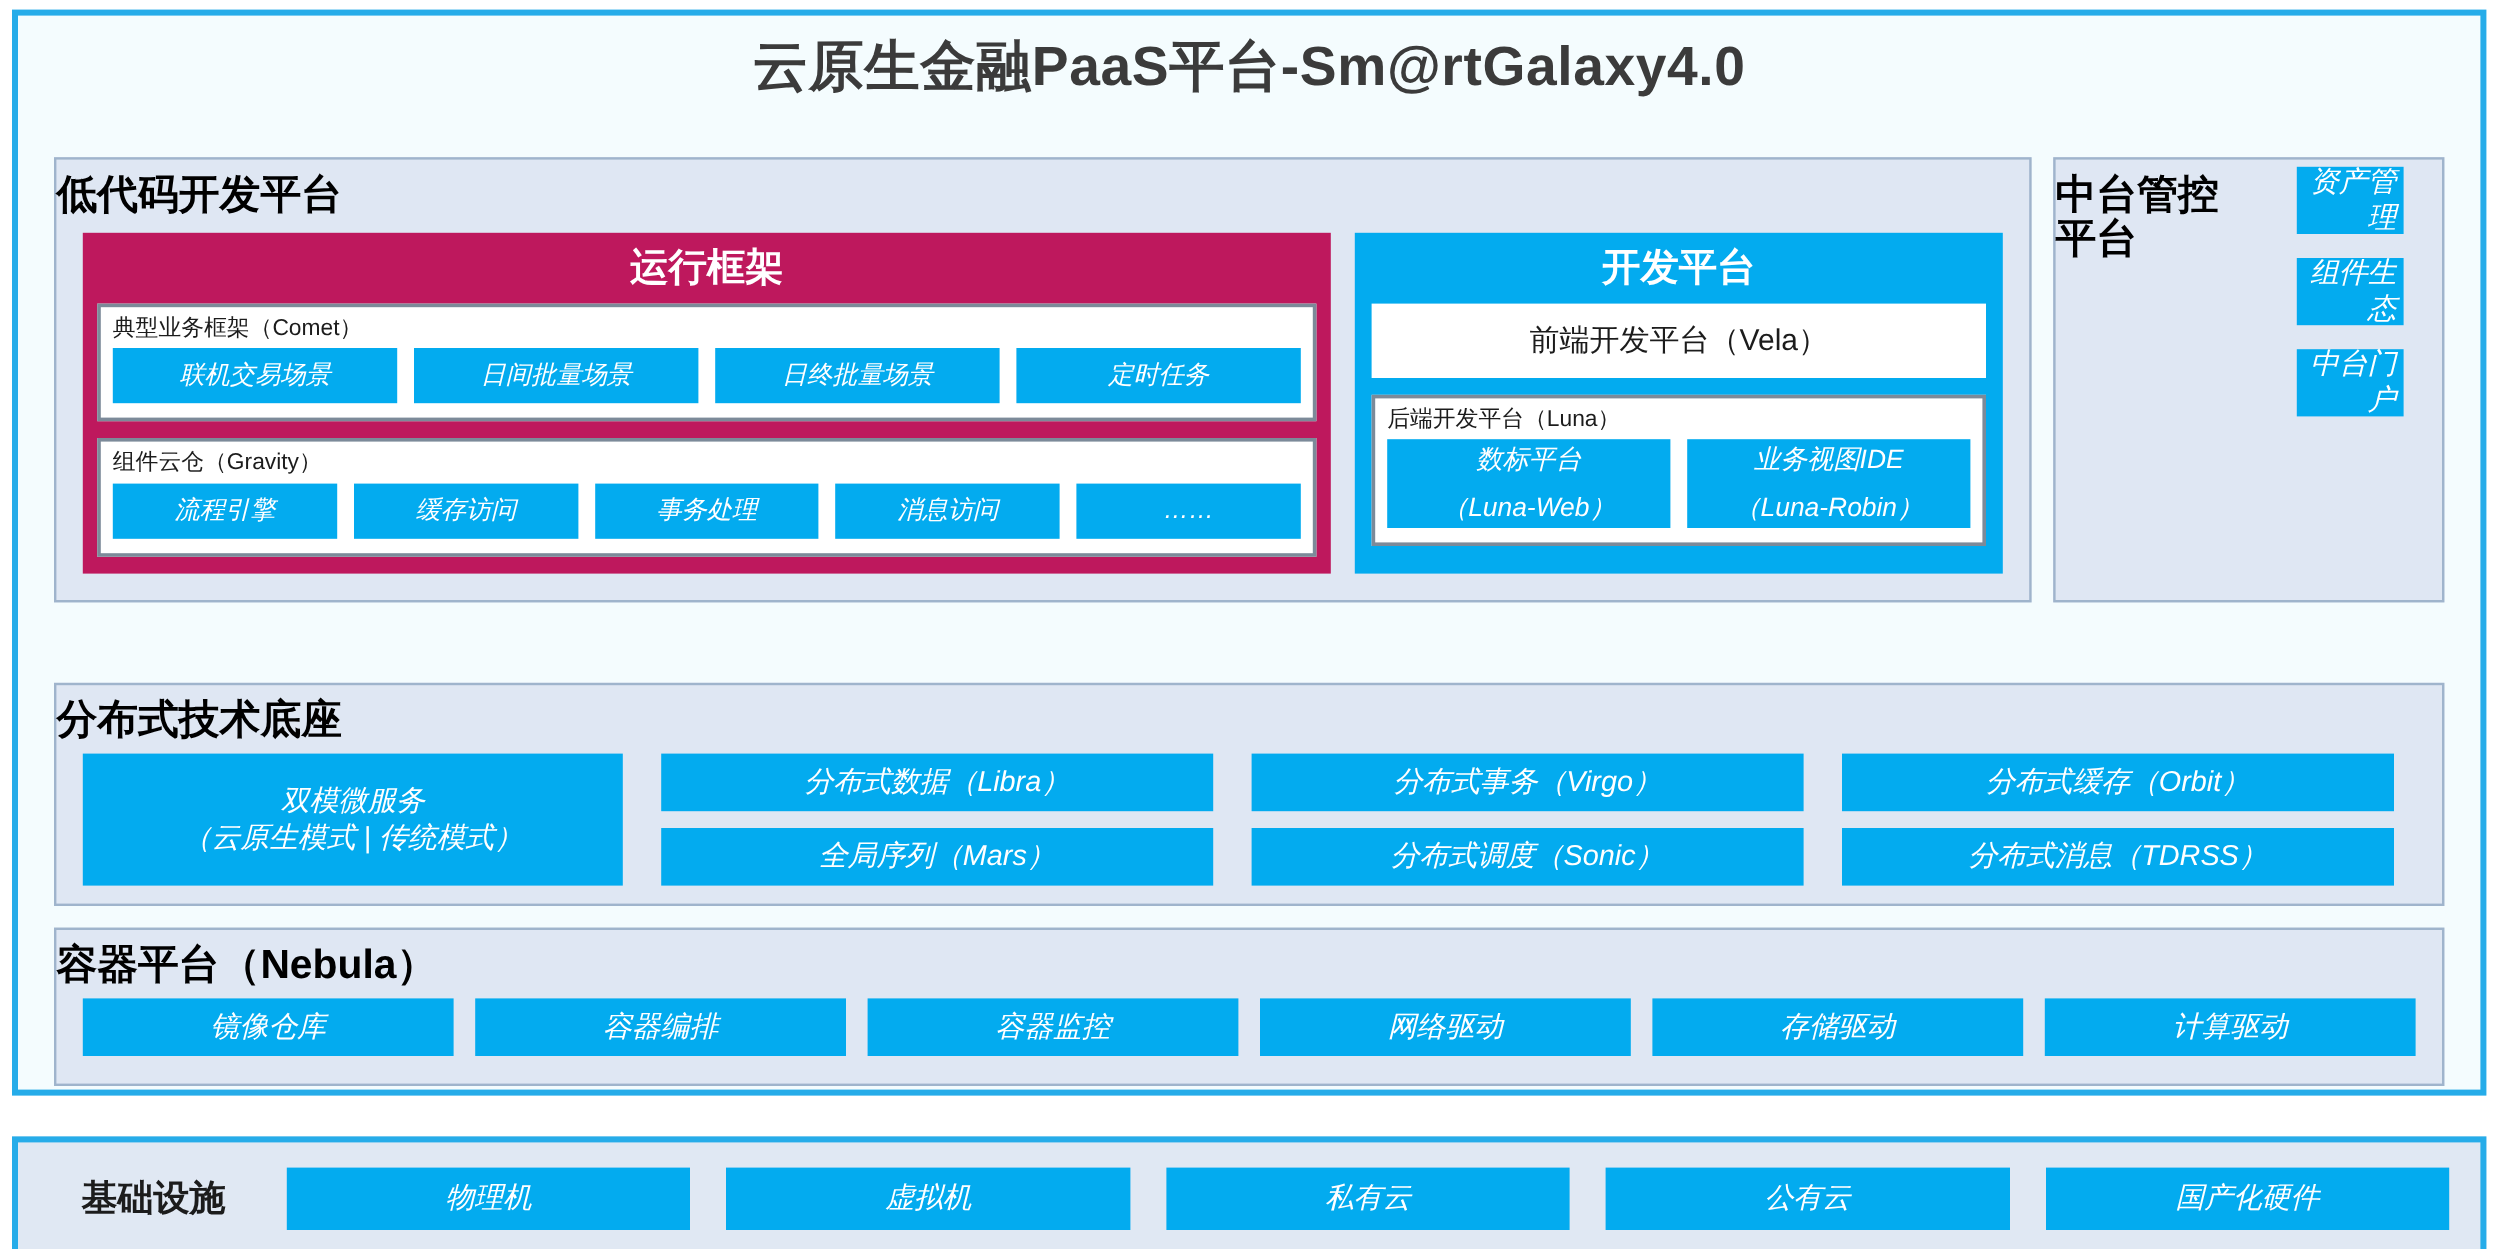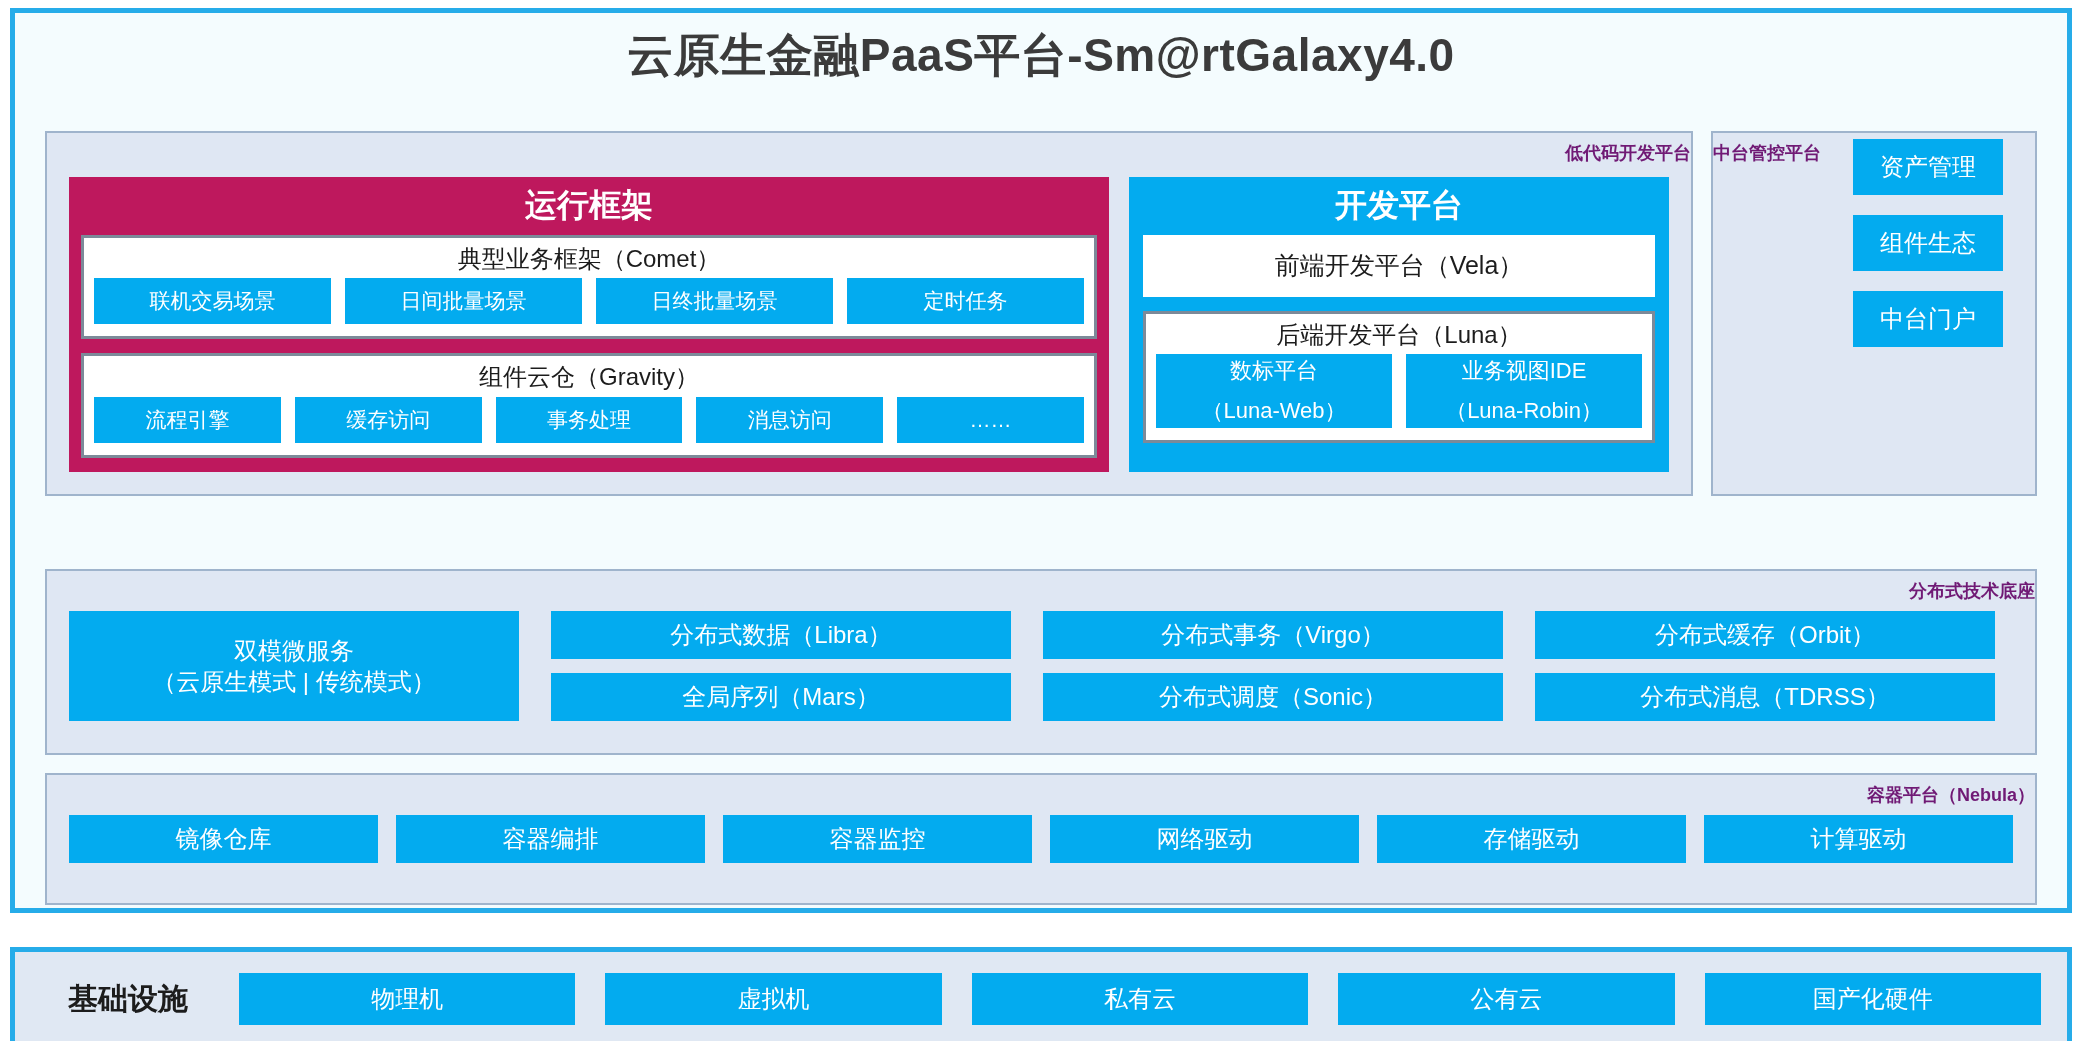--- a/index.html
+++ b/index.html
@@ -57,44 +57,44 @@
     line-height: 1.15;
   }
 
   
   .panel {
     background: #DFE7F3;
     border: 2px solid #9FB4CC;
     box-sizing: border-box;
   }
   .panel-title {
-    text-align: right;
-    font-size: 18px;
+    text-align: left;
+    font-size: 34px;
     font-weight: 700;
-    color: #701a75;
+    color: #000000;
     padding: 11px 0 9px 0;
     line-height: 1.1;
   }
 
   
   .blue-box {
     background: #03ABEF;
     color: #ffffff;
     display: flex;
     align-items: center;
     justify-content: center;
-    text-align: left;
+    text-align: right;
     font-size: 22px;
     line-height: 1.25;
     box-sizing: border-box;
     padding: 4px 6px;
+    font-style: italic;
   }
   .sub-title {
-    text-align: center;
-    font-size: 24px;
+    font-size: 19px;
     color: #1C1C1C;
     padding: 8px 0 6px 0;
     line-height: 1.1;
   }
 
   
   .mid-row {
     position: absolute;
     left: 30px;
     right: 30px;

